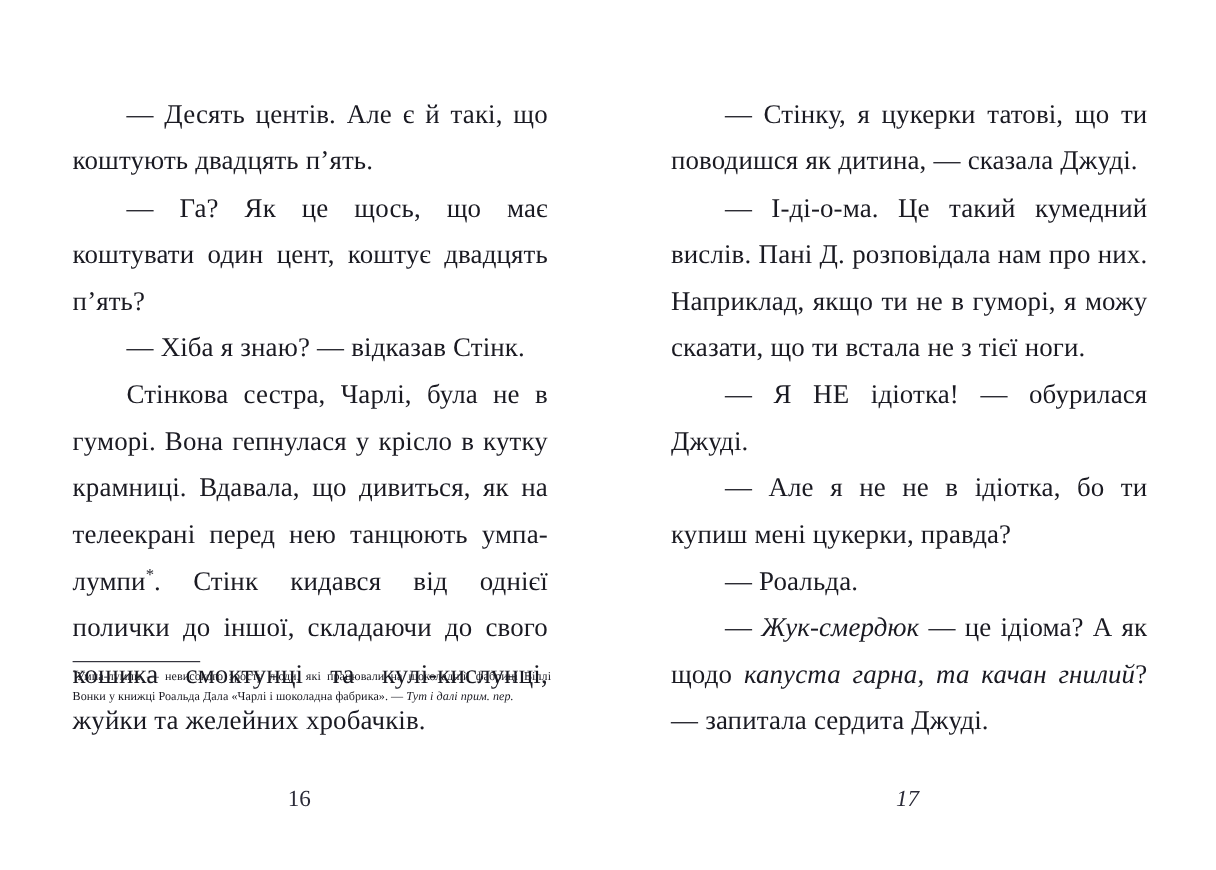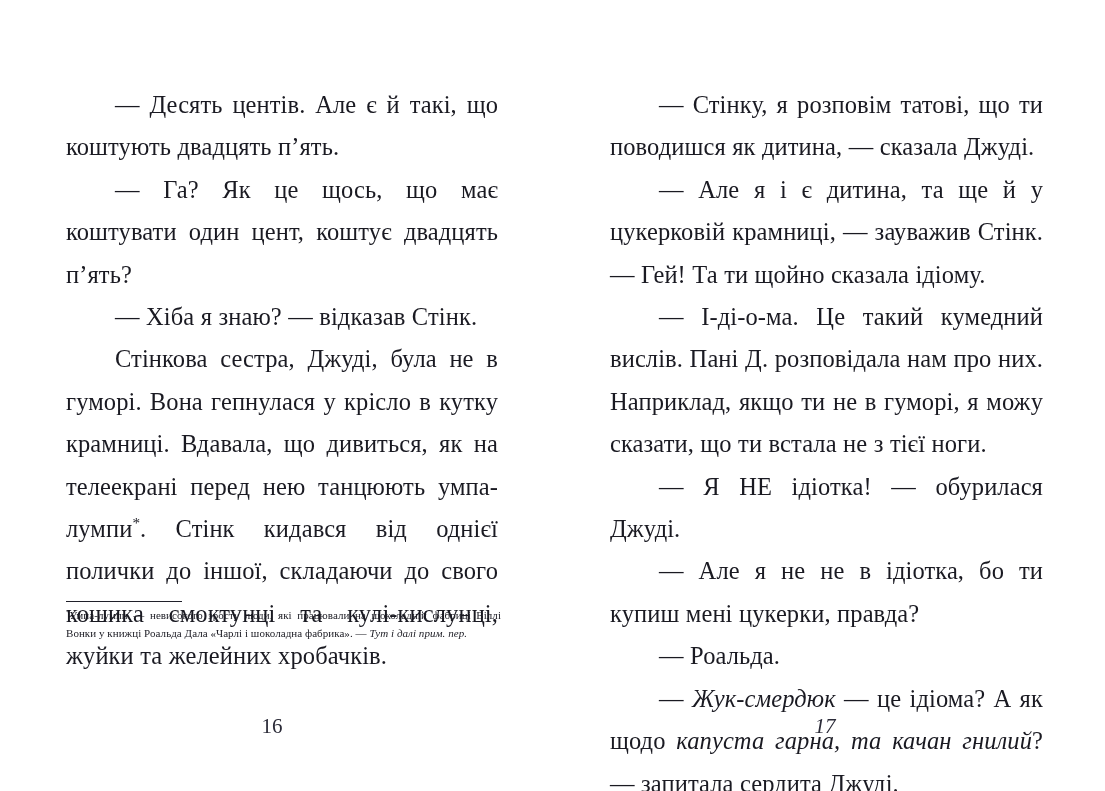--- a/index.html
+++ b/index.html
@@ -102,39 +102,38 @@
   <div class="page page-left">
 
     <div class="text-block">
 
       <p class="para">— Десять центів. Але є й такі, що коштують двадцять п’ять.</p>
 
       <p class="para">— Га? Як це щось, що має коштувати один цент, коштує двадцять п’ять?</p>
 
       <p class="para">— Хіба я знаю? — відказав Стінк.</p>
 
-      <p class="para"><span>Стінкова сестра, Джуді, була не в гуморі. Вона гепнулася у крісло в кутку крамниці. Вдавала, що дивиться, як на телеекрані перед нею танцюють умпа-лумпи</span><sup class="fnmark">*</sup><span>. Стінк кидався від однієї полички до іншої, складаючи до свого кошика смоктунці та кулі-кислунці, жуйки та желейних хробачків.</span></p>
+      <p class="para"><span>Стінкова сестра, Чарлі, була не в гуморі. Вона гепнулася у крісло в кутку крамниці. Вдавала, що дивиться, як на телеекрані перед нею танцюють умпа-лумпи</span><sup class="fnmark">*</sup><span>. Стінк кидався від однієї полички до іншої, складаючи до свого кошика смоктунці та кулі-кислунці, жуйки та желейних хробачків.</span></p>
 
     </div>
 
     <div class="footnote">
       <div class="footnote-rule"></div>
       <p><sup class="fnmark">*</sup><span>Умпа-лумпи — невисокого зросту люди, які працювали на шоколадній фабриці Віллі Вонки у книжці Роальда Дала «Чарлі і шоколадна фабрика». — </span><span class="italic">Тут і далі прим. пер.</span></p>
     </div>
 
     <div class="folio">16</div>
   </div>
 
   <div class="page page-right">
 
     <div class="text-block">
 
-      <p class="para">— Стінку, я розповім татові, що ти поводишся як дитина, — сказала Джуді.</p>
+      <p class="para">— Стінку, я цукерки татові, що ти поводишся як дитина, — сказала Джуді.</p>
 
-      <p class="para">— Але я і є дитина, та ще й у цукерковій крамниці, — зауважив Стінк. — Гей! Та ти щойно сказала ідіому.</p>
 
       <p class="para">— І-ді-о-ма. Це такий кумедний вислів. Пані Д. розповідала нам про них. Наприклад, якщо ти не в гуморі, я можу сказати, що ти встала не з тієї ноги.</p>
 
       <p class="para">— Я НЕ ідіотка! — обурилася Джуді.</p>
 
       <p class="para">— Але я не не в ідіотка, бо ти купиш мені цукерки, правда?</p>
 
       <p class="para">— Роальда.</p>
 
       <p class="para"><span>— </span><span class="italic">Жук-смердюк</span><span> — це ідіома? А як щодо </span><span class="italic">капуста гарна, та качан гнилий</span><span>? — запитала сердита Джуді.</span></p>

